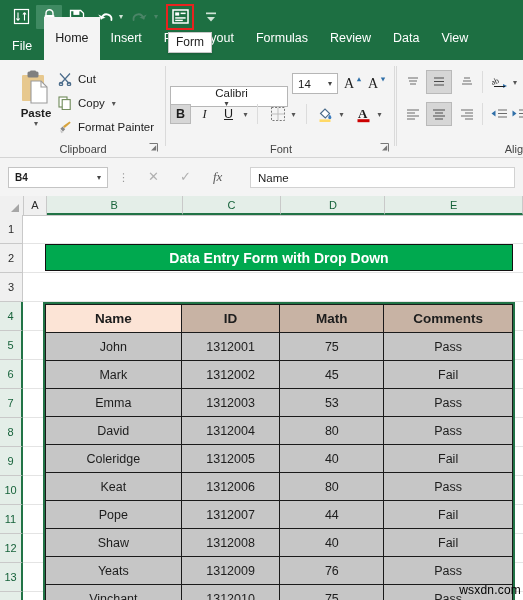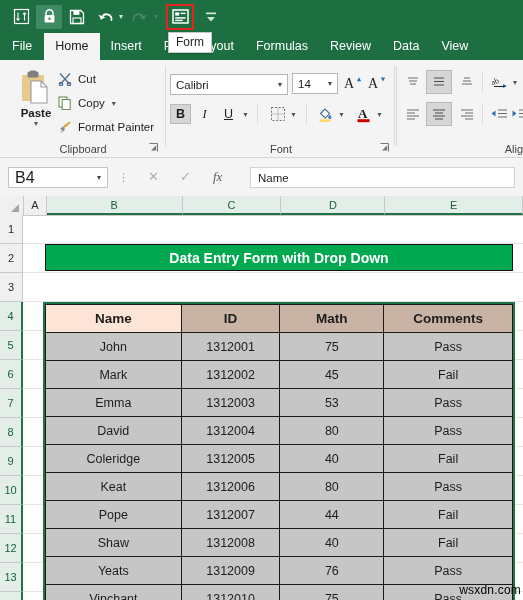--- a/index.html
+++ b/index.html
@@ -33,21 +33,21 @@
   .chev.dim{color:#4b8567;}
   .qat svg{display:block;}
 
   
   .tabbar{
     position:absolute;left:0;top:33px;width:523px;height:27px;
     background:#1d6f42;
   }
   .tabs{display:flex;align-items:flex-end;height:27px;}
   .tab{
-    font-size:12.5px;color:#ffffff;padding:0 11px;height:27px;
+    font-size:12.5px;color:#ffffff;padding:8px 11px;height:27px;
     line-height:27px;white-space:nowrap;
   }
   .tab.active{background:#f4f4f4;color:#1d1d1d;}
   .tab.file{padding:0 12px;}
 
   
   .tooltip{
     position:absolute;left:168px;top:32px;
     background:#ffffff;border:1px solid #c8c8c8;
     font-size:12px;color:#222;padding:2px 7px 3px 7px;
@@ -111,21 +111,21 @@
   
   .fbar{
     position:absolute;left:0;top:158px;width:523px;height:38px;
     background:#f4f4f4;border-bottom:1px solid #d4d4d4;
   }
   .namebox{
     position:absolute;left:8px;top:9px;width:100px;height:21px;
     background:#fff;border:1px solid #c4c4c4;box-sizing:border-box;
     display:flex;align-items:center;
   }
-  .namebox .nval{font-size:16px;color:#1d1d1d;padding-left:6px;flex:1;}
+  .namebox .nval{font-size:10px;color:#1d1d1d;padding-left:6px;flex:1;font-weight:bold;}
   .namebox .ndrop{font-size:8px;color:#444;padding-right:6px;}
   .fbar-dots{position:absolute;left:118px;top:13px;font-size:11px;color:#9a9a9a;letter-spacing:0;}
   .fbtn3{position:absolute;top:11px;font-size:13px;color:#b0b0b0;}
   .formula-input{
     position:absolute;left:250px;top:9px;width:265px;height:21px;
     background:#fff;border:1px solid #d2d2d2;box-sizing:border-box;
     display:flex;align-items:center;
   }
   .formula-input .fival{font-size:11.5px;color:#1d1d1d;padding-left:7px;}
 
@@ -313,21 +313,21 @@
       <div class="dlg" style="right:8px;">
         <svg width="9" height="9" viewBox="0 0 9 9">
             <path d="M0.5 0.5h8v8" fill="none" stroke="#777" stroke-width="1"></path>
             <path d="M2 7.5h5.2V2.3z" fill="#777"></path>
           </svg>
       </div>
       <div class="grp-sep" style="right:0;"></div>
     </div>
 
     <div class="grp" id="grp-font">
-      <div class="fbox" style="left:3px;top:14px;width:118px;height:21px;">
+      <div class="fbox" style="left:3px;top:26px;width:118px;height:21px;flex-direction:column;">
         <span class="fval">Calibri</span>
         <span class="fdrop">▾</span>
       </div>
       <div class="fbox" style="left:125px;top:13px;width:46px;height:21px;">
         <span class="fval">14</span>
         <span class="fdrop">▾</span>
       </div>
       <div class="fbtn" style="left:175px;top:13px;">
         <svg width="18" height="16" viewBox="0 0 18 16">
             <text x="0" y="13" font-family="Liberation Serif, serif" font-size="14" fill="#1d1d1d">A</text>

